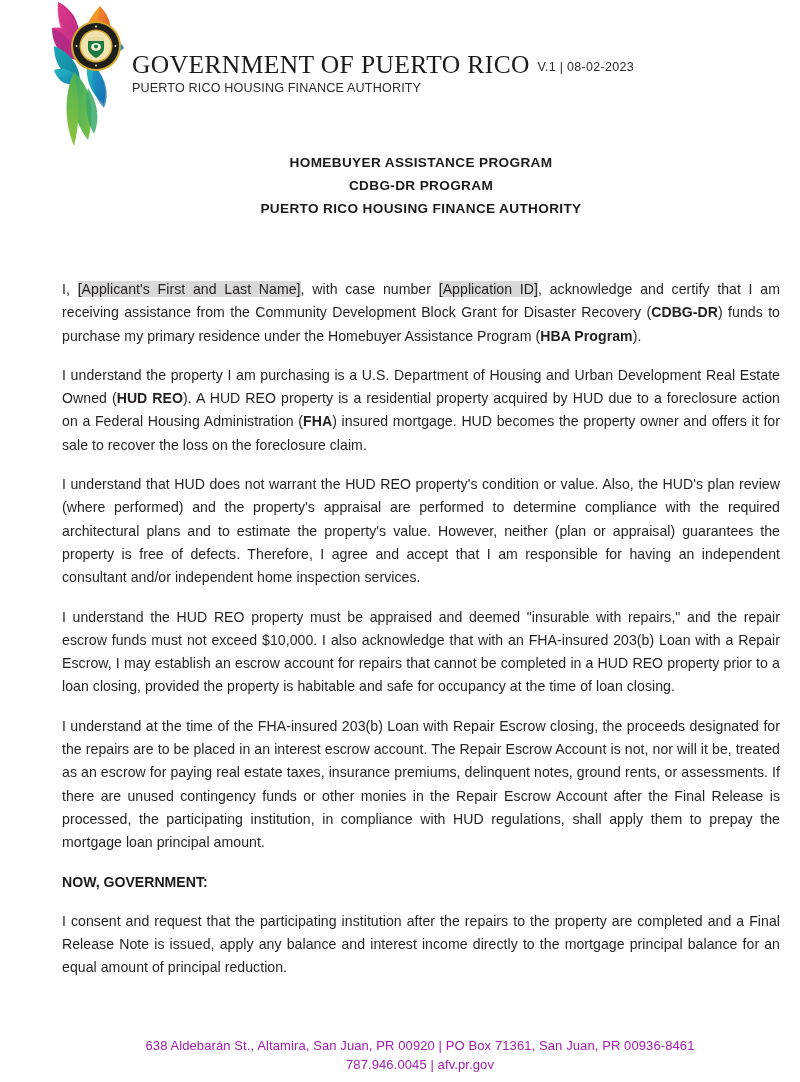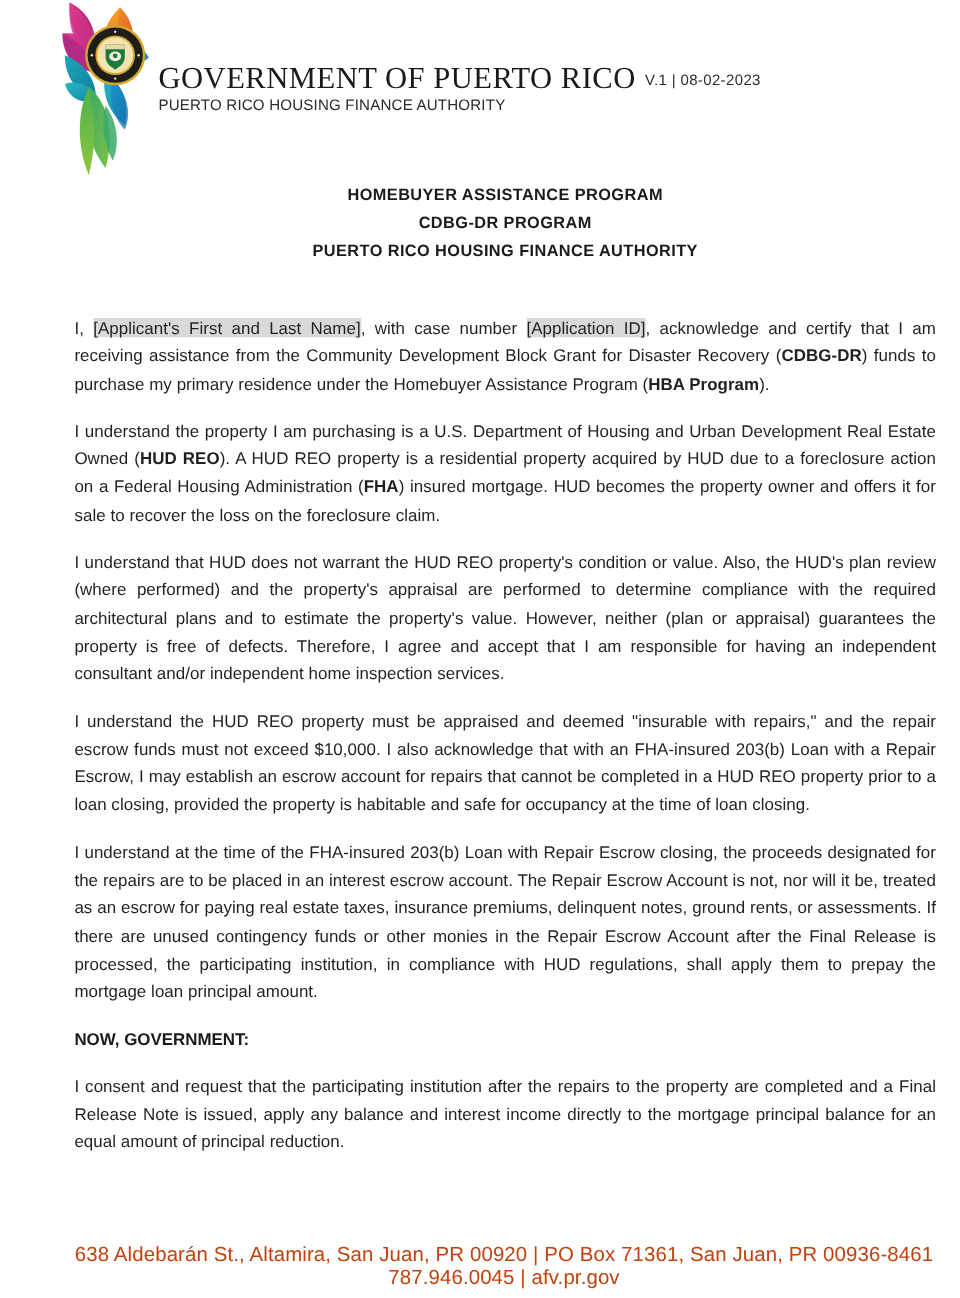--- a/index.html
+++ b/index.html
@@ -93,21 +93,21 @@
   }
 
   
   .body-area {
     position: absolute;
     left: 62px;
     top: 262px;
     width: 718px;
   }
   p.para {
-    margin: 0 0 16px 0;
+    margin: 16px 0 16px 0;
     font-size: 14.1px;
     line-height: 23.3px;
     text-align: justify;
     color: #231f20;
     letter-spacing: 0.05px;
   }
   p.para:last-child { margin-bottom: 0; }
   .b { font-weight: bold; }
   .hl {
     background: #d9d9d9;
@@ -123,23 +123,23 @@
 
   
   .footer {
     position: absolute;
     left: 0;
     bottom: 8px;
     width: 800px;
     text-align: center;
   }
   .footer-line {
-    font-size: 17px;
+    font-size: 13px;
     line-height: 19px;
-    color: #c2410c;
+    color: #a21caf;
     letter-spacing: 0.1px;
     white-space: nowrap;
     padding-left: 40px;
   }
 </style>
 </head>
 <body>
 
 <div class="page">
 

